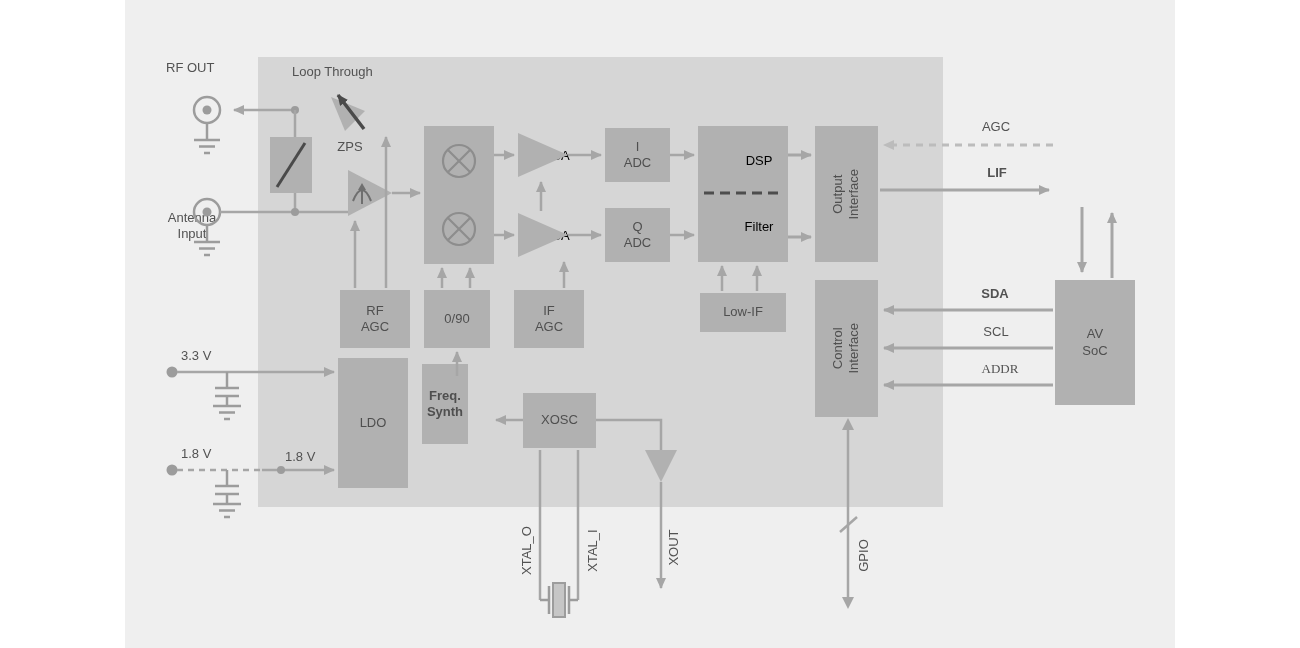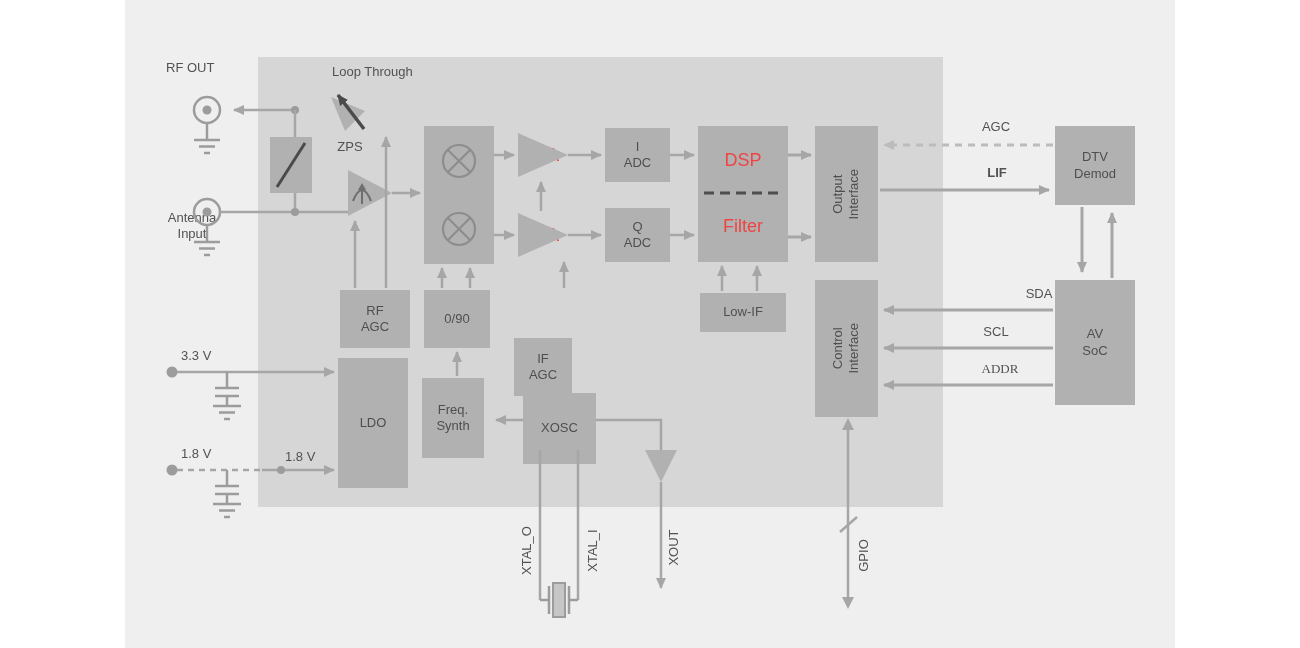--- a/index.html
+++ b/index.html
@@ -19,22 +19,22 @@
   .lbl{
     position:absolute;color:#525252;font-size:13px;line-height:1.2;
     white-space:pre-line;
   }
   .lbl.center{text-align:center;}
   .vlbl{
     position:absolute;color:#525252;font-size:13px;text-align:center;
     transform:rotate(-90deg);white-space:nowrap;
   }
   .overlabel{
-    position:absolute;color:#ef4444;font-size:18px;display:flex;
-    align-items:center;justify-content:center;text-align:center;
+    position:absolute;color:#000000;font-size:13px;display:flex;
+    align-items:center;justify-content:center;text-align:center;margin-left:16px;
   }
   svg.wires{position:absolute;left:0;top:0;pointer-events:none;}
   svg .w{stroke:#a6a6a6;stroke-width:2.5;fill:none;}
   svg .w3{stroke:#a6a6a6;stroke-width:3;fill:none;}
   svg .wl{stroke:#bcbcbc;stroke-width:3;fill:none;}
   svg .sym{stroke:#9c9c9c;stroke-width:2.5;fill:none;}
   svg .mix{stroke:#8d8d8d;stroke-width:2.2;fill:none;}
   svg .dark{stroke:#4a4a4a;fill:none;}
   svg .tri{fill:#b1b1b1;stroke:none;}
   svg .dot{fill:#9c9c9c;stroke:none;}
@@ -56,50 +56,48 @@
   <div class="block blank" style="left:698px;top:126px;width:90px;height:136px;"></div>
   <div class="overlabel" style="left:698px;top:140px;width:90px;height:40px;">DSP</div>
   <div class="overlabel" style="left:698px;top:206px;width:90px;height:40px;">Filter</div>
   <div class="block vblock" style="left:815px;top:126px;width:63px;height:136px;">
     <span class="rot">Output
 Interface</span>
   </div>
   <div class="block" style="left:340px;top:290px;width:70px;height:58px;">RF
 AGC</div>
   <div class="block" style="left:424px;top:290px;width:66px;height:58px;">0/90</div>
-  <div class="block" style="left:514px;top:290px;width:58px;height:58px;margin-top:48px;">IF
+  <div class="block" style="left:514px;top:290px;width:70px;height:58px;">IF
 AGC</div>
   <div class="block" style="left:700px;top:293px;width:86px;height:39px;">Low-IF</div>
   <div class="block vblock" style="left:815px;top:280px;width:63px;height:137px;">
     <span class="rot">Control
 Interface</span>
   </div>
   <div class="block" style="left:338px;top:358px;width:70px;height:130px;">LDO</div>
-  <div class="block" style="left:422px;top:378px;width:62px;height:80px;">Freq.
+  <div class="block" style="left:422px;top:364px;width:46px;height:80px;font-weight:bold;">Freq.
 Synth</div>
-  <div class="block" style="left:523px;top:393px;width:73px;height:71px;">XOSC</div>
-  <div class="block" style="left:1055px;top:126px;width:80px;height:79px;">DTV
-Demod</div>
+  <div class="block" style="left:523px;top:393px;width:73px;height:55px;">XOSC</div>
   <div class="block" style="left:1055px;top:280px;width:80px;height:125px;">AV
 SoC</div>
 
   <div class="overlabel" style="left:514px;top:141px;width:52px;height:28px;">PGA</div>
   <div class="overlabel" style="left:514px;top:221px;width:52px;height:28px;">PGA</div>
 
   <div class="lbl" style="left:166px;top:60px;">RF OUT</div>
   <div class="lbl center" style="left:158px;top:168px;width:68px;margin-top:42px;">Antenna
 Input</div>
-  <div class="lbl" style="left:292px;top:64px;margin-left:40px;">Loop Through</div>
+  <div class="lbl" style="left:292px;top:64px;">Loop Through</div>
   <div class="lbl center" style="left:328px;top:139px;width:44px;">ZPS</div>
   <div class="lbl" style="left:181px;top:348px;">3.3 V</div>
   <div class="lbl" style="left:181px;top:446px;">1.8 V</div>
   <div class="lbl" style="left:285px;top:449px;">1.8 V</div>
   <div class="lbl center" style="left:966px;top:119px;width:60px;">AGC</div>
   <div class="lbl center" style="left:967px;top:165px;width:60px;font-weight:bold;">LIF</div>
-  <div class="lbl center" style="left:1009px;top:286px;width:60px;">SDA</div>
+  <div class="lbl center" style="left:965px;top:286px;width:60px;font-weight:bold;">SDA</div>
   <div class="lbl center" style="left:966px;top:324px;width:60px;">SCL</div>
   <div class="lbl center" style="left:970px;top:361px;width:60px;font-family:Liberation Serif, serif;">ADDR</div>
   <div class="vlbl" style="left:491px;top:543px;width:70px;">XTAL_O</div>
   <div class="vlbl" style="left:557px;top:543px;width:70px;">XTAL_I</div>
   <div class="vlbl" style="left:648px;top:540px;width:50px;">XOUT</div>
   <div class="vlbl" style="left:841px;top:548px;width:44px;">GPIO</div>
 
   <svg class="wires" width="1300" height="648" viewBox="0 0 1300 648">
     <defs>
       <marker id="ah" markerUnits="userSpaceOnUse" markerWidth="12" markerHeight="12" refX="10" refY="5" orient="auto">

